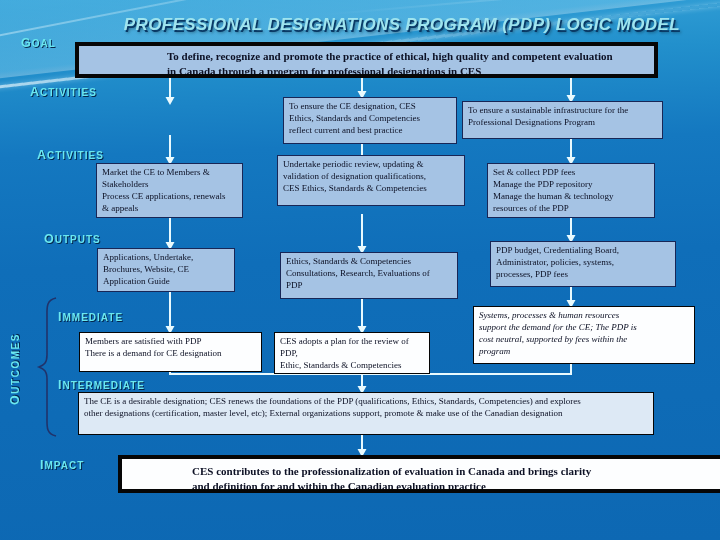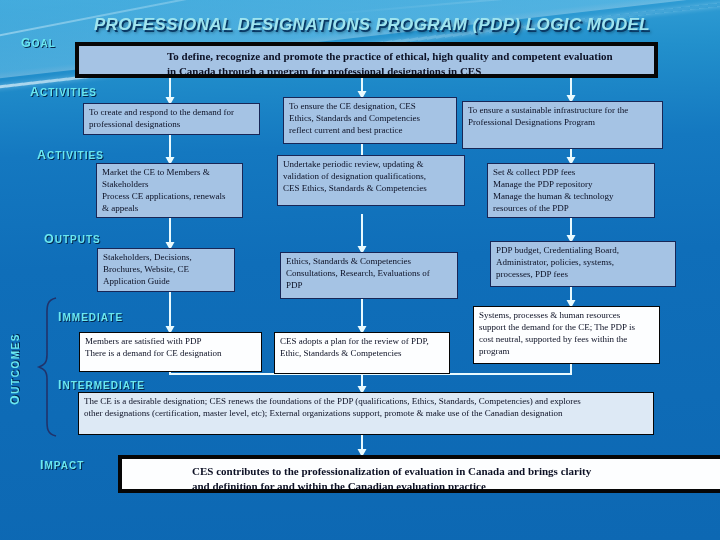--- a/index.html
+++ b/index.html
@@ -16,21 +16,21 @@
     background:linear-gradient(90deg, rgba(238,251,255,.75), rgba(238,251,255,.30) 55%, rgba(238,251,255,.08) 85%, transparent);
     transform:rotate(-6.5deg); transform-origin:left center; box-shadow:0 0 5px rgba(210,245,255,.45); }
   #sw2 { left:-50px; top:44px; width:480px; height:2px;
     background:linear-gradient(90deg, rgba(235,250,255,.45), rgba(235,250,255,.05));
     transform:rotate(-11deg); transform-origin:left center; }
   #sw3 { left:320px; top:14px; width:420px; height:2px;
     background:linear-gradient(90deg, rgba(235,250,255,.0), rgba(235,250,255,.35));
     transform:rotate(-5deg); transform-origin:left center; }
 
   .title {
-    position:absolute; left:52px; top:15px; width:640px; text-align:center;
+    position:absolute; left:40px; top:15px; width:640px; text-align:right;
     font-style:italic; font-weight:bold; font-size:17px; letter-spacing:.4px;
     color:var(--title-color,#9fe4ee);
     text-shadow:1.5px 1.5px 0 #0a3a66, 2.5px 2.5px 3px rgba(0,0,0,.35);
     white-space:nowrap;
   }
 
   .rlabel {
     position:absolute; font-weight:bold; font-size:10px; letter-spacing:1px;
     color:var(--label-color,#6ae8f0); text-shadow:1px 1px 0 rgba(4,34,68,.95);
     white-space:nowrap;
@@ -119,55 +119,53 @@
   <div class="rlabel" style="left:37px; top:148px;">ACTIVITIES</div>
   <div class="rlabel" style="left:44px; top:232px;">OUTPUTS</div>
   <div class="rlabel" id="label-outcomes">OUTCOMES</div>
   <div class="rlabel" style="left:58px; top:310px;">IMMEDIATE</div>
   <div class="rlabel" style="left:58px; top:378px;">INTERMEDIATE</div>
   <div class="rlabel" style="left:40px; top:458px;">IMPACT</div>
 
   <div class="box thick" id="goal-box" style="left:75px; top:42px; width:583px; height:36px;">To define, recognize and promote the practice of ethical, high quality and competent evaluation
 in Canada through a program for professional designations in CES</div>
 
-  <div class="box" style="left:83px;  top:103px; width:177px; height:32px;">To create and respond to the demand for
-professional designations</div>
   <div class="box" style="left:283px; top:97px;  width:174px; height:47px;">To ensure the CE designation, CES
 Ethics, Standards and Competencies
 reflect current and best practice</div>
-  <div class="box" style="left:462px; top:101px; width:201px; height:48px;">To ensure a sustainable infrastructure for the
+  <div class="box" style="left:462px; top:101px; width:201px; height:38px;">To ensure a sustainable infrastructure for the
 Professional Designations Program</div>
 
   <div class="box" style="left:96px;  top:163px; width:147px; height:55px;">Market the CE to Members &amp;
 Stakeholders
 Process CE applications, renewals
 &amp; appeals</div>
   <div class="box" style="left:277px; top:155px; width:188px; height:51px;">Undertake periodic review, updating &amp;
 validation of designation qualifications,
 CES Ethics, Standards &amp; Competencies</div>
   <div class="box" style="left:487px; top:163px; width:168px; height:55px;">Set  &amp; collect PDP fees
 Manage the PDP repository
 Manage the human &amp; technology
 resources of the PDP</div>
 
-  <div class="box" style="left:97px;  top:248px; width:138px; height:44px;">Stakeholders, Decisions,
+  <div class="box" style="left:97px;  top:248px; width:138px; height:44px;">Applications, Undertake,
 Brochures, Website, CE
 Application Guide</div>
   <div class="box" style="left:280px; top:252px; width:178px; height:47px;">Ethics, Standards &amp; Competencies
 Consultations, Research, Evaluations of
 PDP</div>
   <div class="box" style="left:490px; top:241px; width:186px; height:46px;">PDP budget, Credentialing Board,
 Administrator, policies, systems,
 processes, PDP fees</div>
 
   <div class="box white" style="left:79px;  top:332px; width:183px; height:40px;">Members are satisfied with PDP
 There is a demand for CE designation</div>
-  <div class="box white" style="left:274px; top:332px; width:176px; height:42px;">CES adopts a plan for the review of PDP,
+  <div class="box white" style="left:274px; top:332px; width:156px; height:42px;">CES adopts a plan for the review of PDP,
 Ethic, Standards &amp; Competencies</div>
-  <div class="box white" style="left:473px; top:306px; width:187px; height:58px;">Systems, processes &amp; human resources
+  <div class="box white" style="left:473px; top:306px; width:222px; height:58px;font-style:italic;">Systems, processes &amp; human resources
 support the demand for the CE; The PDP is
 cost neutral, supported by fees within the
 program</div>
 
   <div class="box pale" style="left:78px; top:392px; width:576px; height:43px;">The CE is a desirable designation; CES renews the foundations of the PDP (qualifications, Ethics, Standards, Competencies) and explores
 other designations (certification, master level, etc); External organizations support, promote &amp; make use of the Canadian designation</div>
 
   <div class="box white thick" id="impact-box" style="left:118px; top:455px; width:609px; height:38px;">CES contributes to the professionalization of evaluation in Canada and brings clarity
 and definition for and within the Canadian evaluation practice</div>
 

